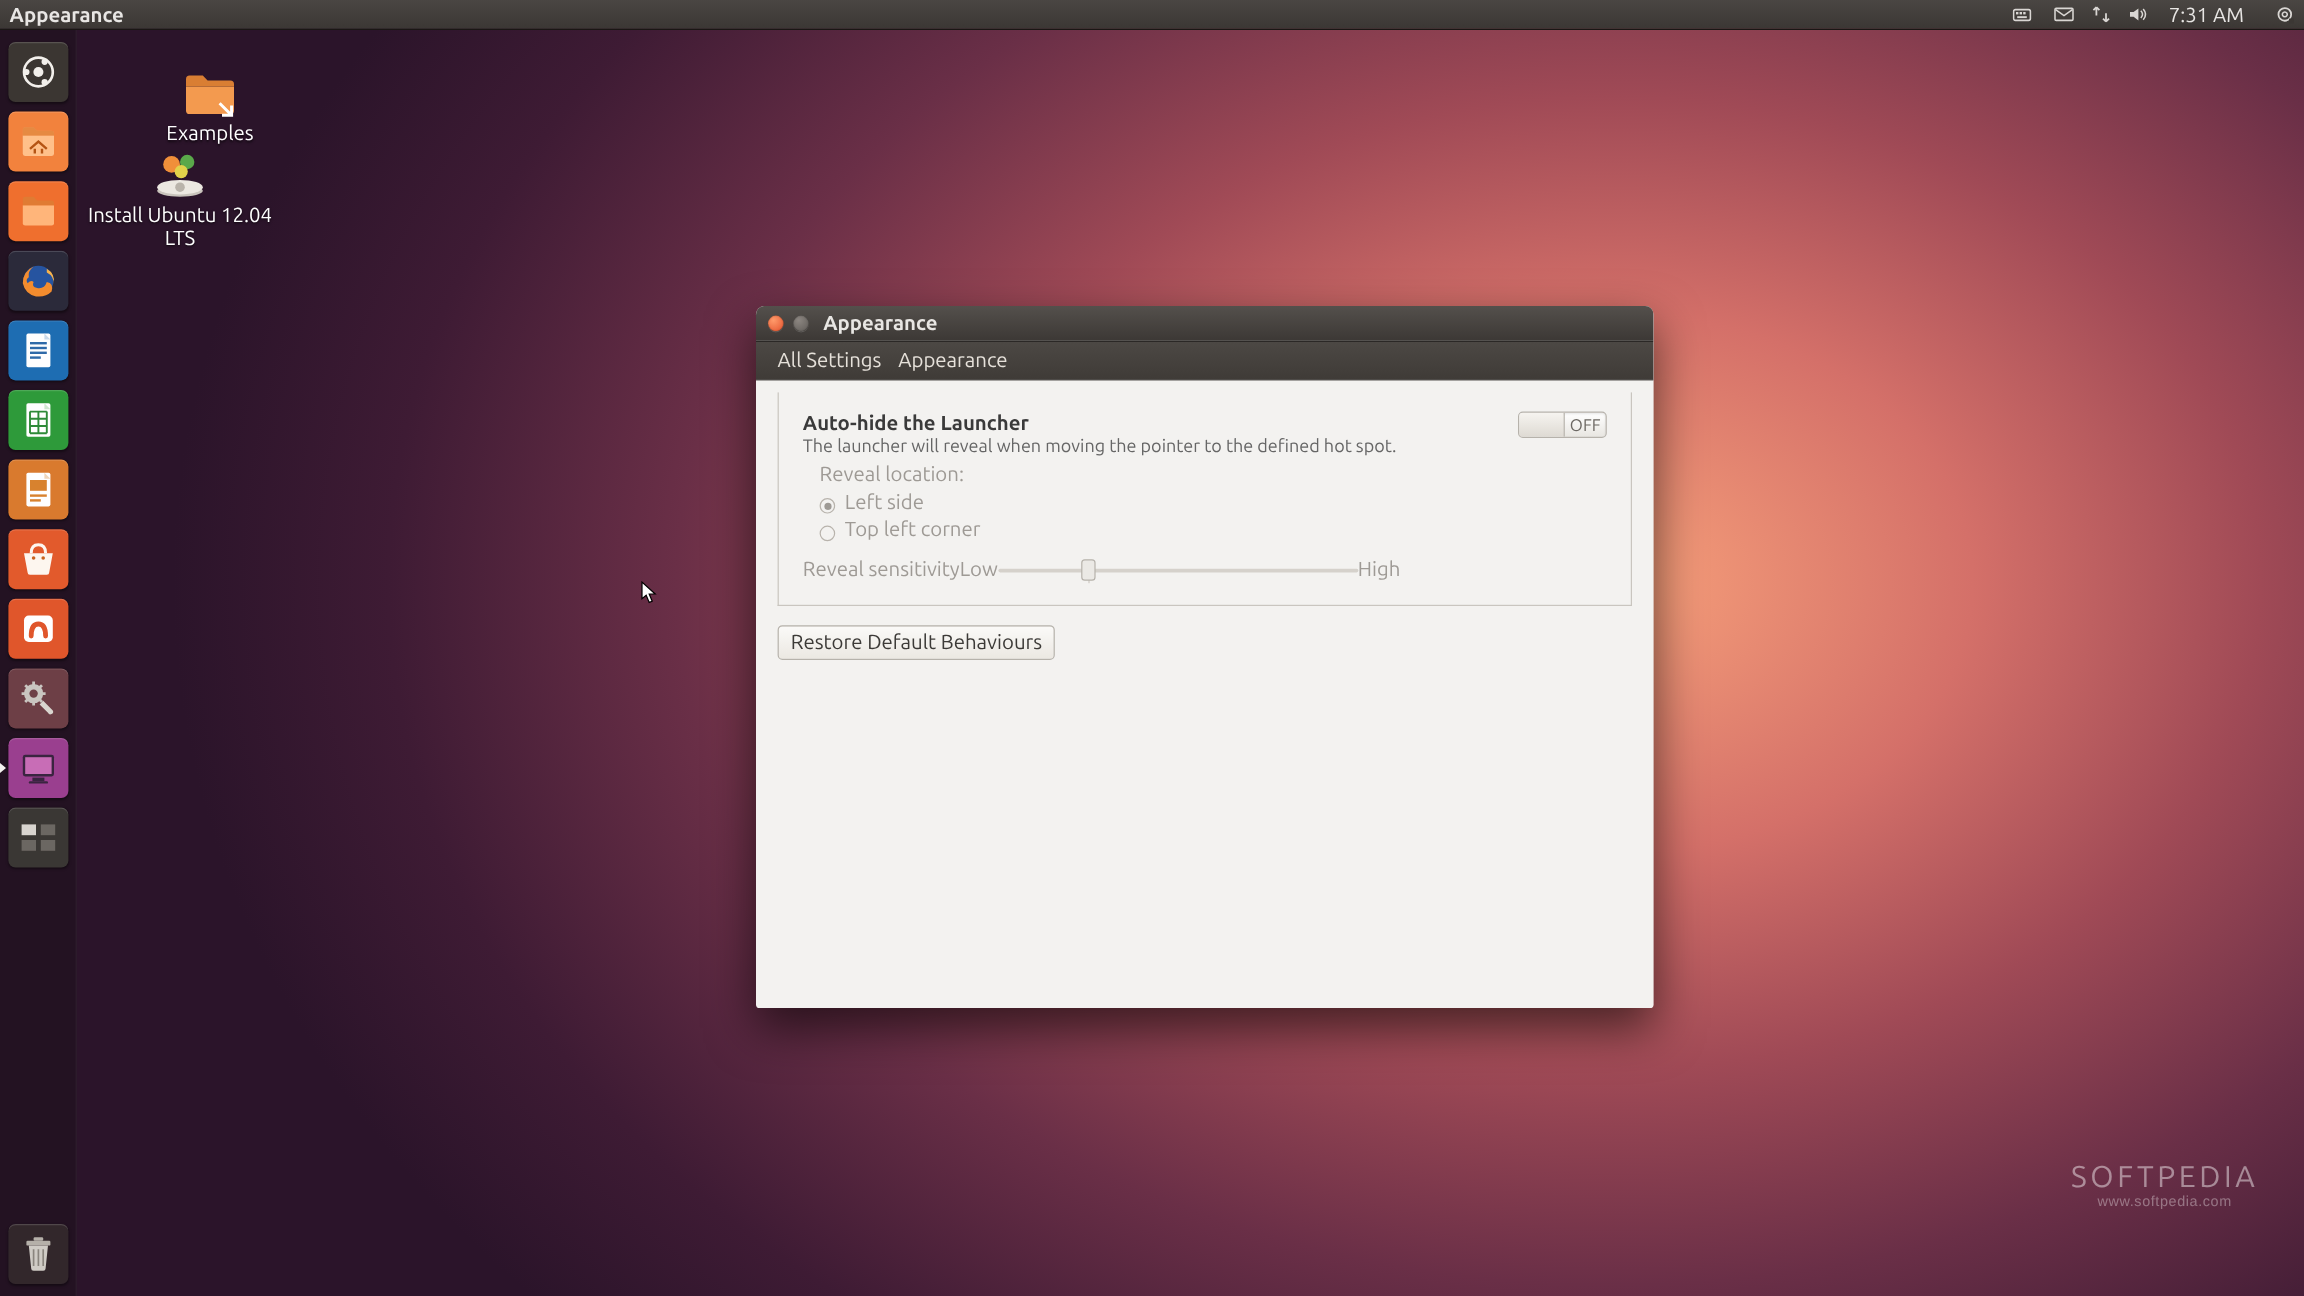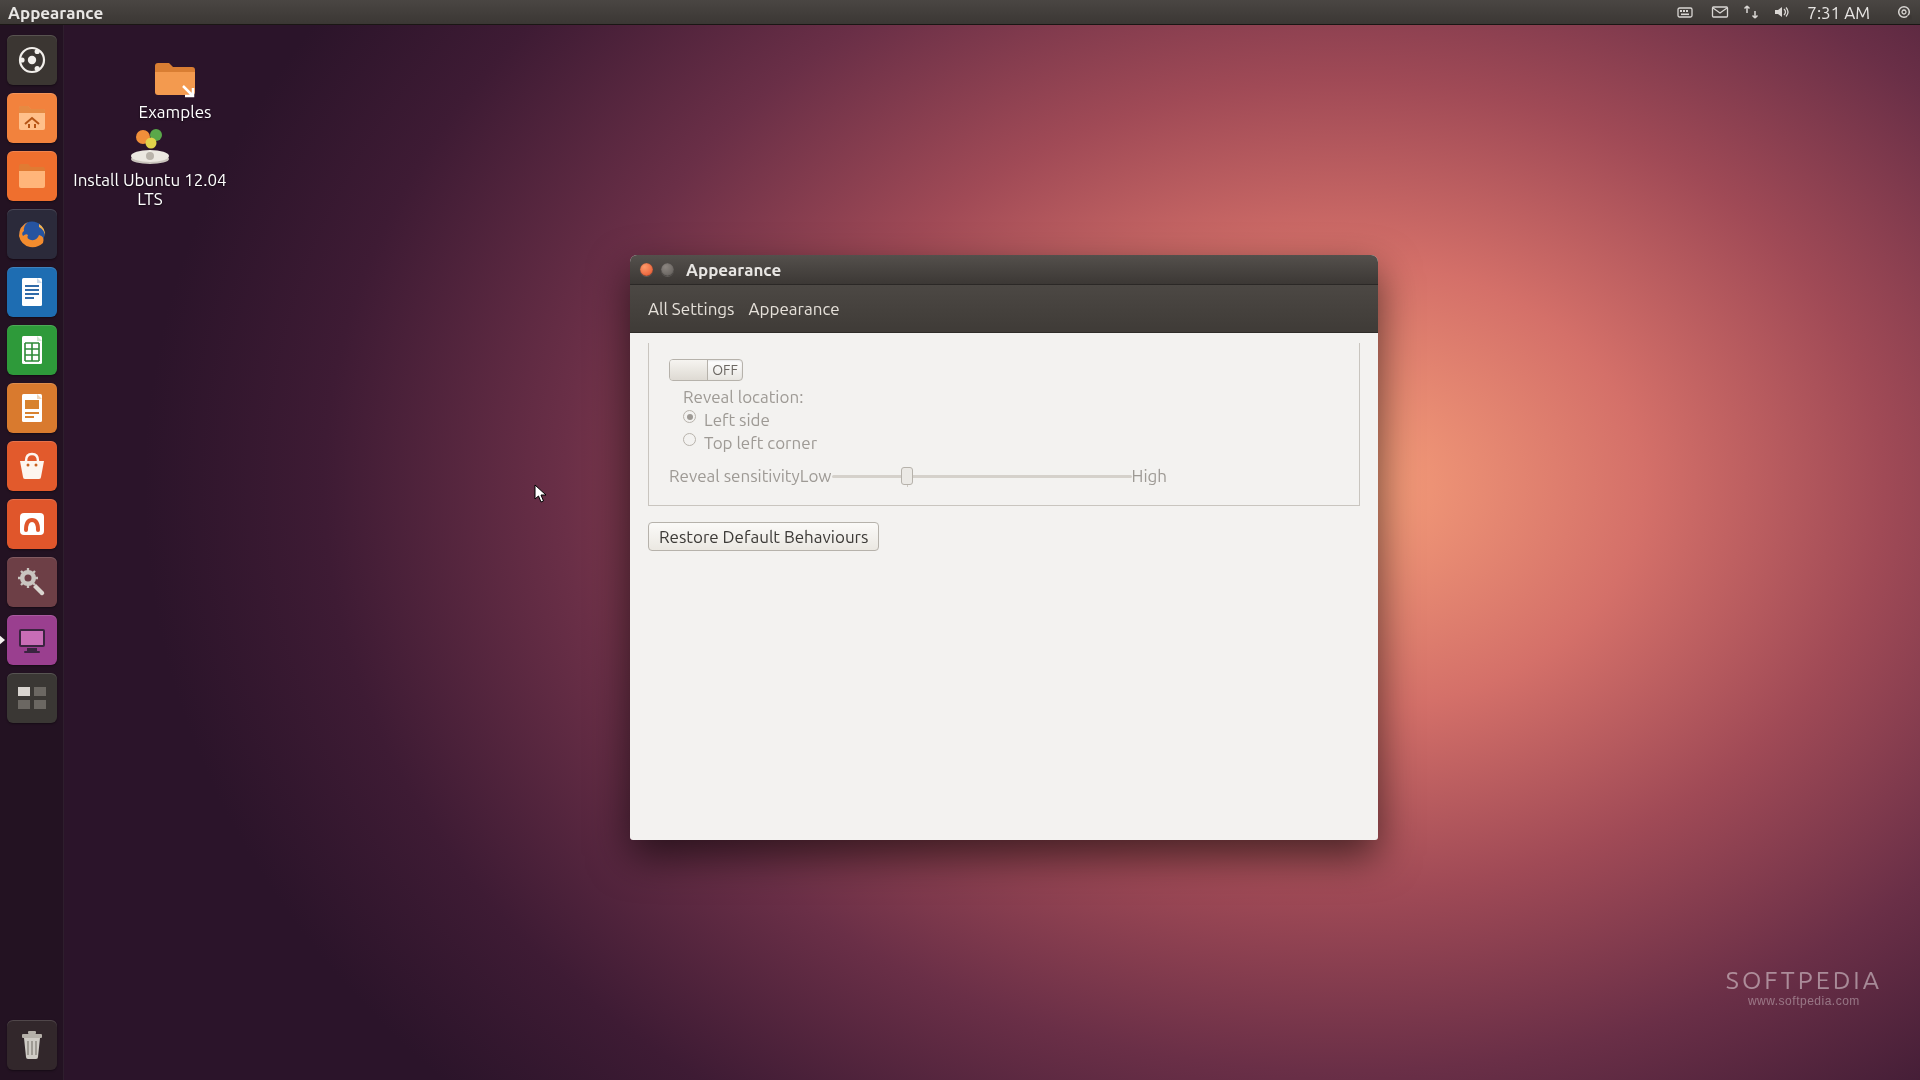--- a/index.html
+++ b/index.html
@@ -64,42 +64,42 @@
     display:flex; align-items:center; padding: 0 10px; gap:8px;
     color:#e8e6e3; font-weight:600; font-size:17px;
     border-bottom:1px solid #2b2826;
   }
   .titlebar .btn { width:13px; height:13px; border-radius:50%; box-shadow: inset 0 0 1px rgba(0,0,0,.6), 0 1px 0 rgba(255,255,255,.15);}
   .btn.close{ background: radial-gradient(circle at 35% 30%, #ff9a6a, #e3522d);}
   .btn.min  { background: radial-gradient(circle at 35% 30%, #8c8681, #5f5b57);}
   .titlebar .title { margin-left:4px; }
 
   .toolbar {
-    height: 48px; background: linear-gradient(#4c4844, #3f3b37);
+    height: 32px; background: linear-gradient(#4c4844, #3f3b37);
     display:flex; align-items:center; padding:0 18px; gap:14px;
     color:#e6e1da; font-size:17px;
     border-bottom:1px solid #2f2c29;
   }
   .toolbar .crumb { cursor:pointer; }
 
   .content { padding: 10px 18px 18px; color:#3a3a3a; font-size:17px;}
   .tabs { display:flex; border-bottom:1px solid #c9c5bf; }
   .tab {
     padding: 4px 14px; border:1px solid #c9c5bf; border-bottom:none;
     background:#e4e1db; color:#686460; font-size:17px;
     border-radius:4px 4px 0 0; margin-right:-1px; position:relative; top:1px;
   }
   .tab.active { background:#f3f2f0; color:#3a3a3a; z-index:2; border-bottom:1px solid #f3f2f0;}
   .panel { border:1px solid #c9c5bf; border-top:none; padding:16px 20px 20px; min-height:160px;}
 
   .row { display:flex; align-items:flex-start; justify-content:space-between;}
   .h { font-weight:700; color:#3a3a3a; }
   .desc { color:#666; font-size:15px; margin-top:1px;}
   .disabled-block { color:#9e9a95; margin-top:6px; }
-  .radio-row { display:flex; align-items:flex-start; gap:8px; margin:4px 0 2px 14px;}
+  .radio-row { display:flex; align-items:flex-end; gap:8px; margin:4px 0 2px 14px;}
   .radio { width:13px; height:13px; border:1px solid #b8b3ac; border-radius:50%; display:inline-flex; align-items:center; justify-content:center;}
   .radio.sel::after { content:""; width:6px; height:6px; border-radius:50%; background:#9e9a95;}
 
   .sens-row { display:flex; align-items:center; margin-top:14px; color:#9e9a95;}
   .slider { flex:0 0 300px; height:18px; position:relative; }
   .slider .track { position:absolute; left:0; right:0; top:8px; height:3px; background:#d5d1cb; border-radius:2px;}
   .slider .thumb { position:absolute; top:0; width:12px; height:18px; border-radius:3px; background:#ebe9e5; border:1px solid #b6b2ab;}
   .slider .tick { position:absolute; top:12px; width:1px; height:8px; background:#cfcac3;}
 
   .switch {
@@ -318,20 +318,24 @@
     <span class="btn min"></span>
     <span class="title">Appearance</span>
   </div>
   <div class="toolbar">
     <span class="crumb">All Settings</span>
     <span class="crumb">Appearance</span>
   </div>
   <div class="content">
     <div class="panel">
       <div class="row">
+        <div>
+          <div class="h">Auto-hide the Launcher</div>
+          <div class="desc">The launcher will reveal when moving the pointer to the defined hot spot.</div>
+        </div>
         <div class="switch">
           <div class="knob"></div>
           <div class="lbl">OFF</div>
         </div>
       </div>
 
       <div class="disabled-block">
         <div style="margin-left:14px">Reveal location:</div>
         <div class="radio-row">
           <span class="radio sel"></span>

